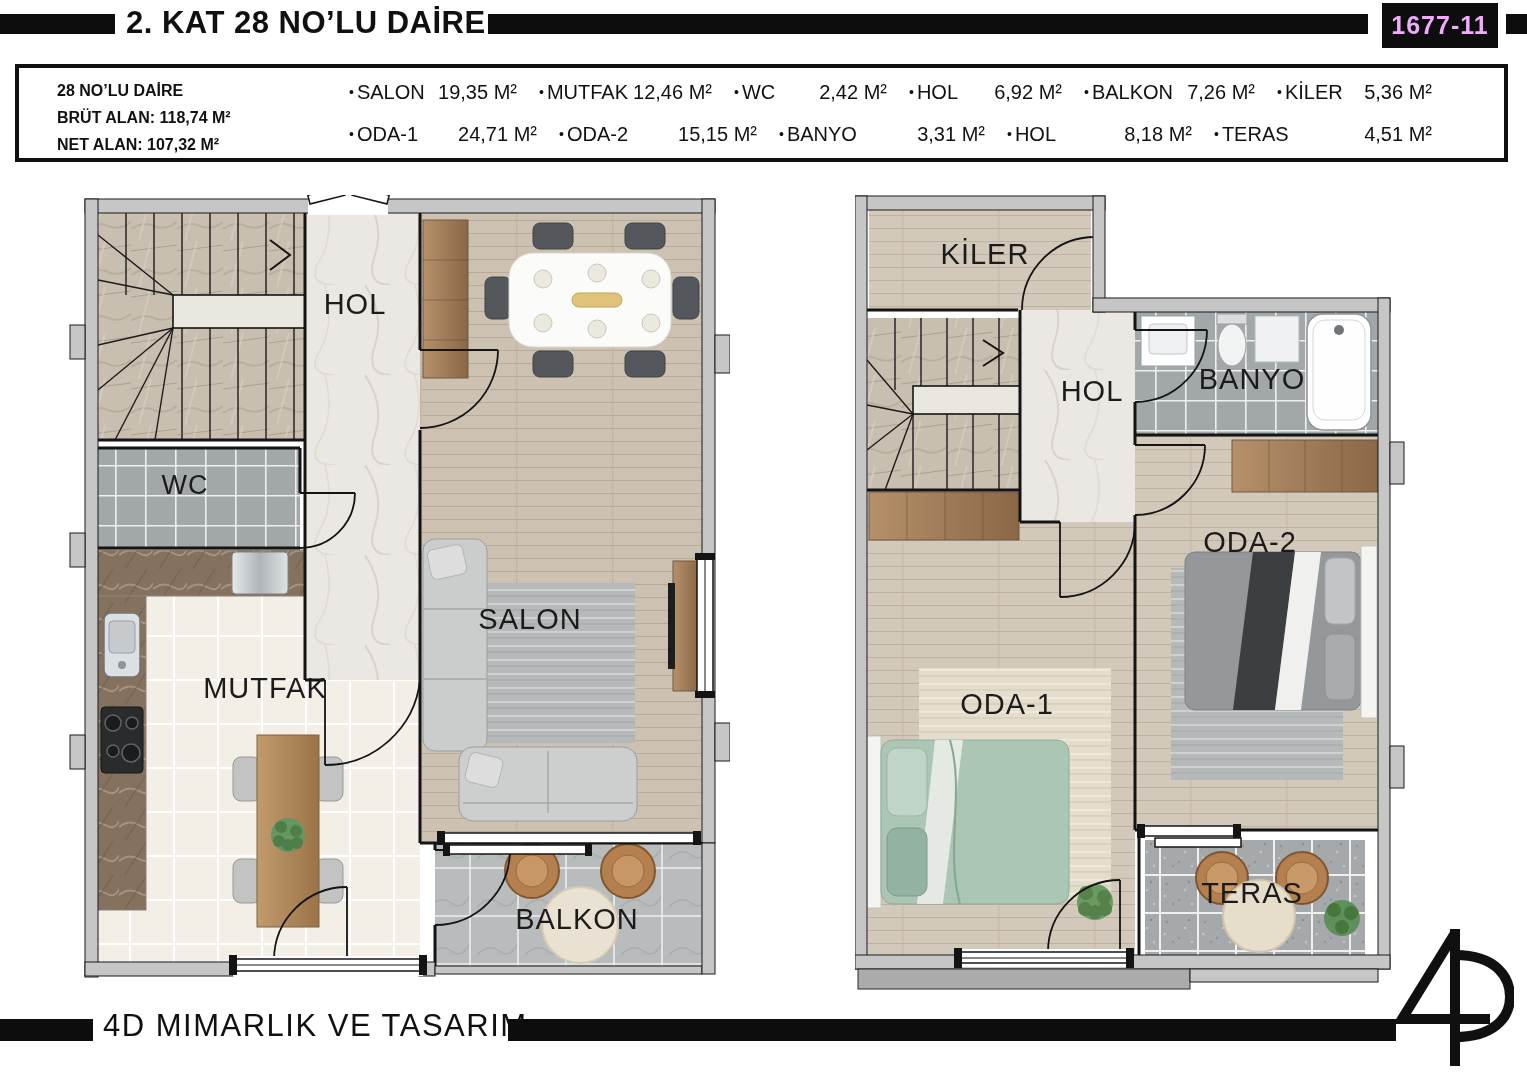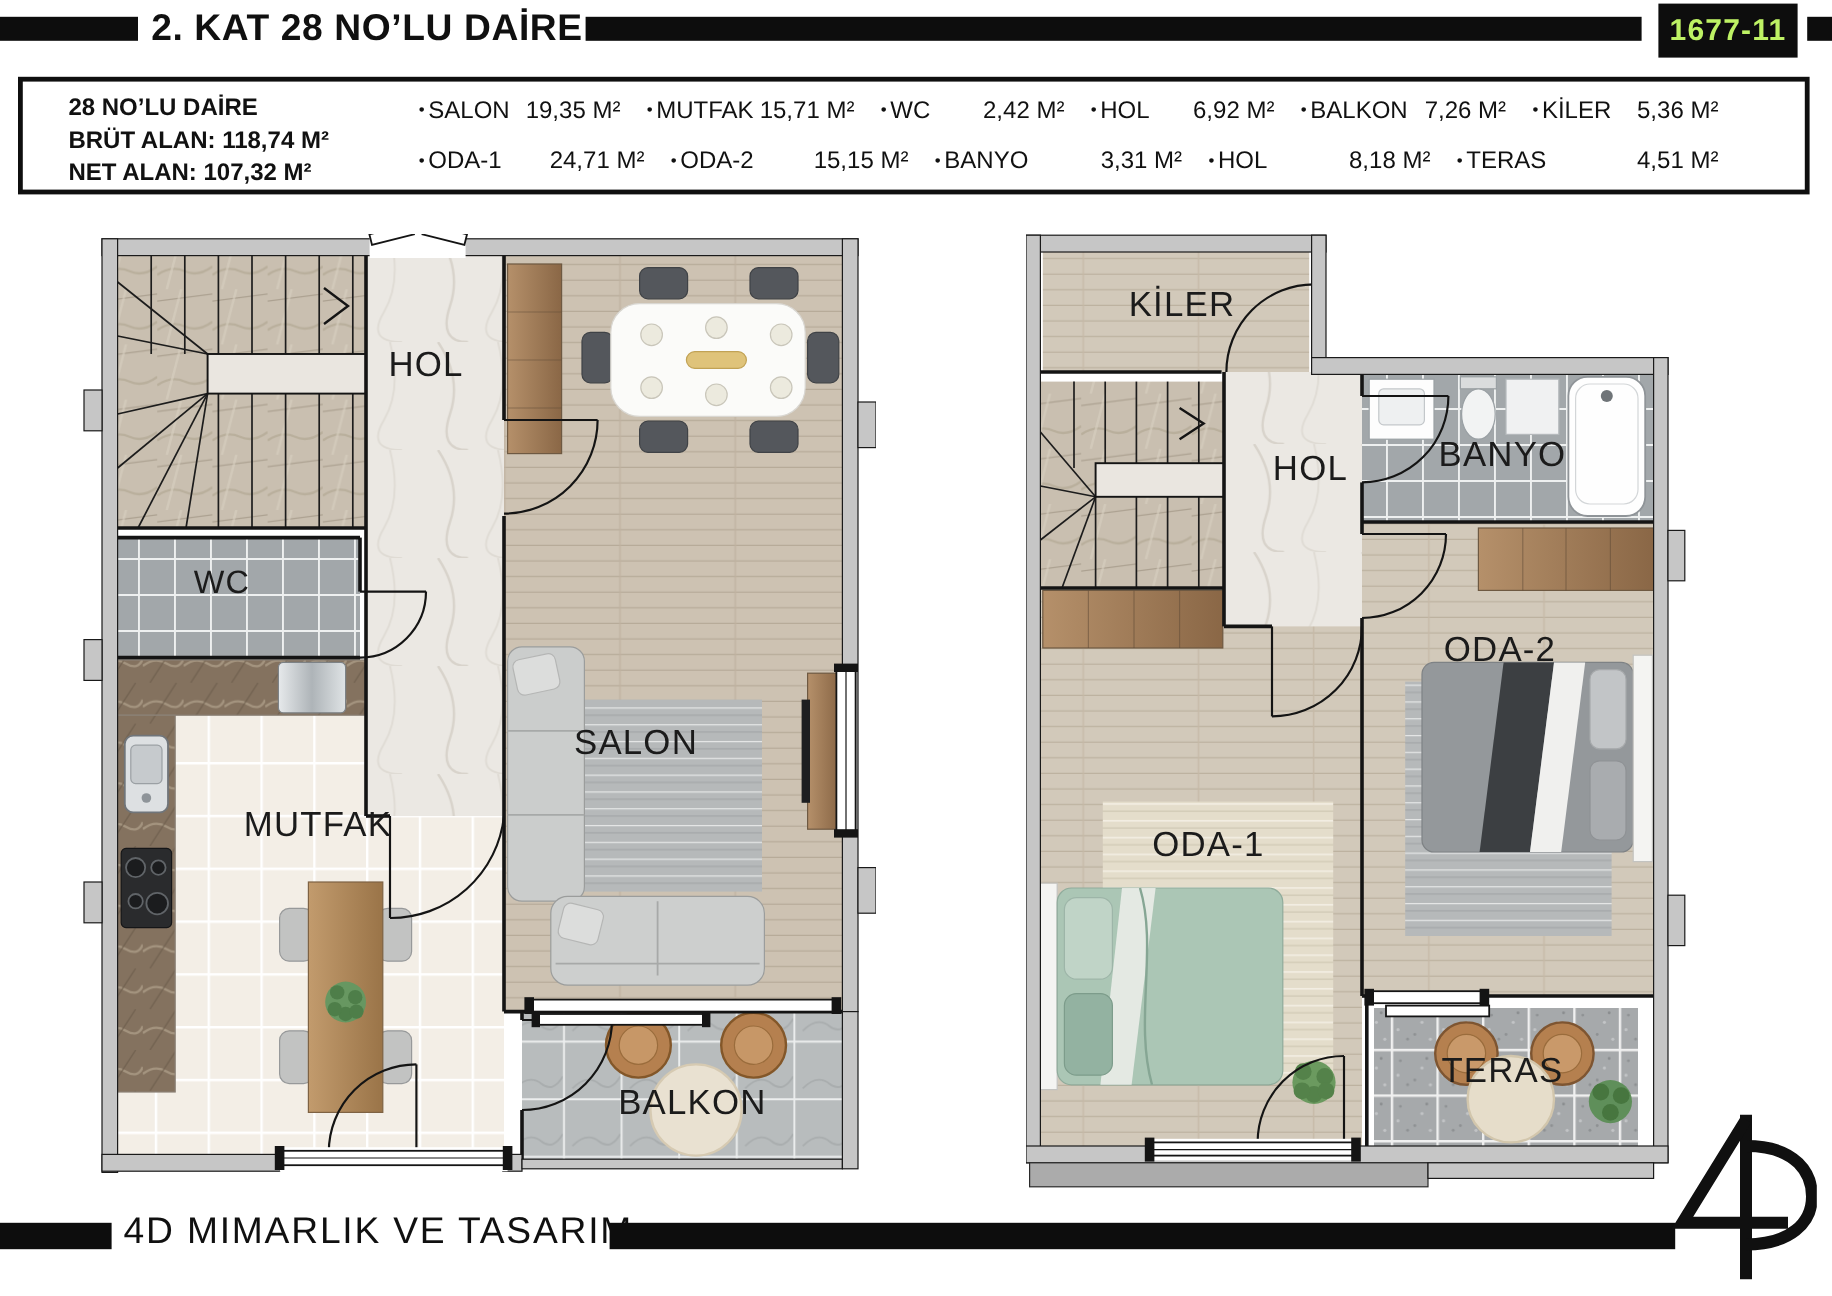--- a/index.html
+++ b/index.html
@@ -3,24 +3,24 @@
 <meta charset="utf-8">
 <style>
   html,body{margin:0;padding:0;background:#fff;}
   #page{position:relative;width:1527px;height:1080px;background:#fff;overflow:hidden;
         font-family:"Liberation Sans", sans-serif;color:#111;}
   
   .bar{position:absolute;background:#0d0d0d;}
   #title{position:absolute;left:126px;top:5px;font-size:31px;font-weight:600;letter-spacing:.5px;color:#101010;white-space:nowrap;}
   #sheetbox{position:absolute;left:1382px;top:3px;width:116px;height:45px;background:#0d0d0d;
             display:flex;align-items:center;justify-content:center;}
-  #sheetbox span{color:#bef264;font-size:25px;font-weight:600;letter-spacing:1px;}
+  #sheetbox span{color:#f0abfc;font-size:25px;font-weight:600;letter-spacing:1px;}
   
   #infobox{position:absolute;left:15px;top:64px;width:1485px;height:90px;border:4px solid #0f0f0f;background:#fff;}
-  .aptcol{position:absolute;left:38px;top:9px;font-size:20px;font-weight:700;line-height:27px;white-space:nowrap;}
+  .aptcol{position:absolute;left:38px;top:9px;font-size:16px;font-weight:700;line-height:27px;white-space:nowrap;}
   .roomsrow{position:absolute;left:330px;display:grid;align-items:center;height:40px;}
   #rooms1{top:4px;grid-template-columns:190px 195px 175px 175px 193px 177px;}
   #rooms2{top:46px;grid-template-columns:210px 220px 228px 207px 240px;}
   .cell{display:flex;align-items:center;font-size:20px;font-weight:500;white-space:nowrap;padding-right:22px;}
   .rn::before{content:"•";font-size:14px;margin-right:3px;position:relative;top:-2px;}
   .ra{margin-left:auto;}
   
   .plansvg{position:absolute;}
   .roomlabel{position:absolute;width:220px;text-align:center;font-size:29px;font-weight:400;
              letter-spacing:1px;color:#1b1b1b;white-space:nowrap;pointer-events:none;}
@@ -128,21 +128,21 @@
       <div>BRÜT ALAN: 118,74 M²</div>
       <div>NET ALAN: 107,32 M²</div>
     </div>
     <div id="rooms1" class="roomsrow">
       <div class="cell">
           <span class="rn">SALON</span>
           <span class="ra">19,35 M²</span>
         </div>
       <div class="cell">
           <span class="rn">MUTFAK</span>
-          <span class="ra">15,71 M²</span>
+          <span class="ra">12,46 M²</span>
         </div>
       <div class="cell">
           <span class="rn">WC</span>
           <span class="ra">2,42 M²</span>
         </div>
       <div class="cell">
           <span class="rn">HOL</span>
           <span class="ra">6,92 M²</span>
         </div>
       <div class="cell">

